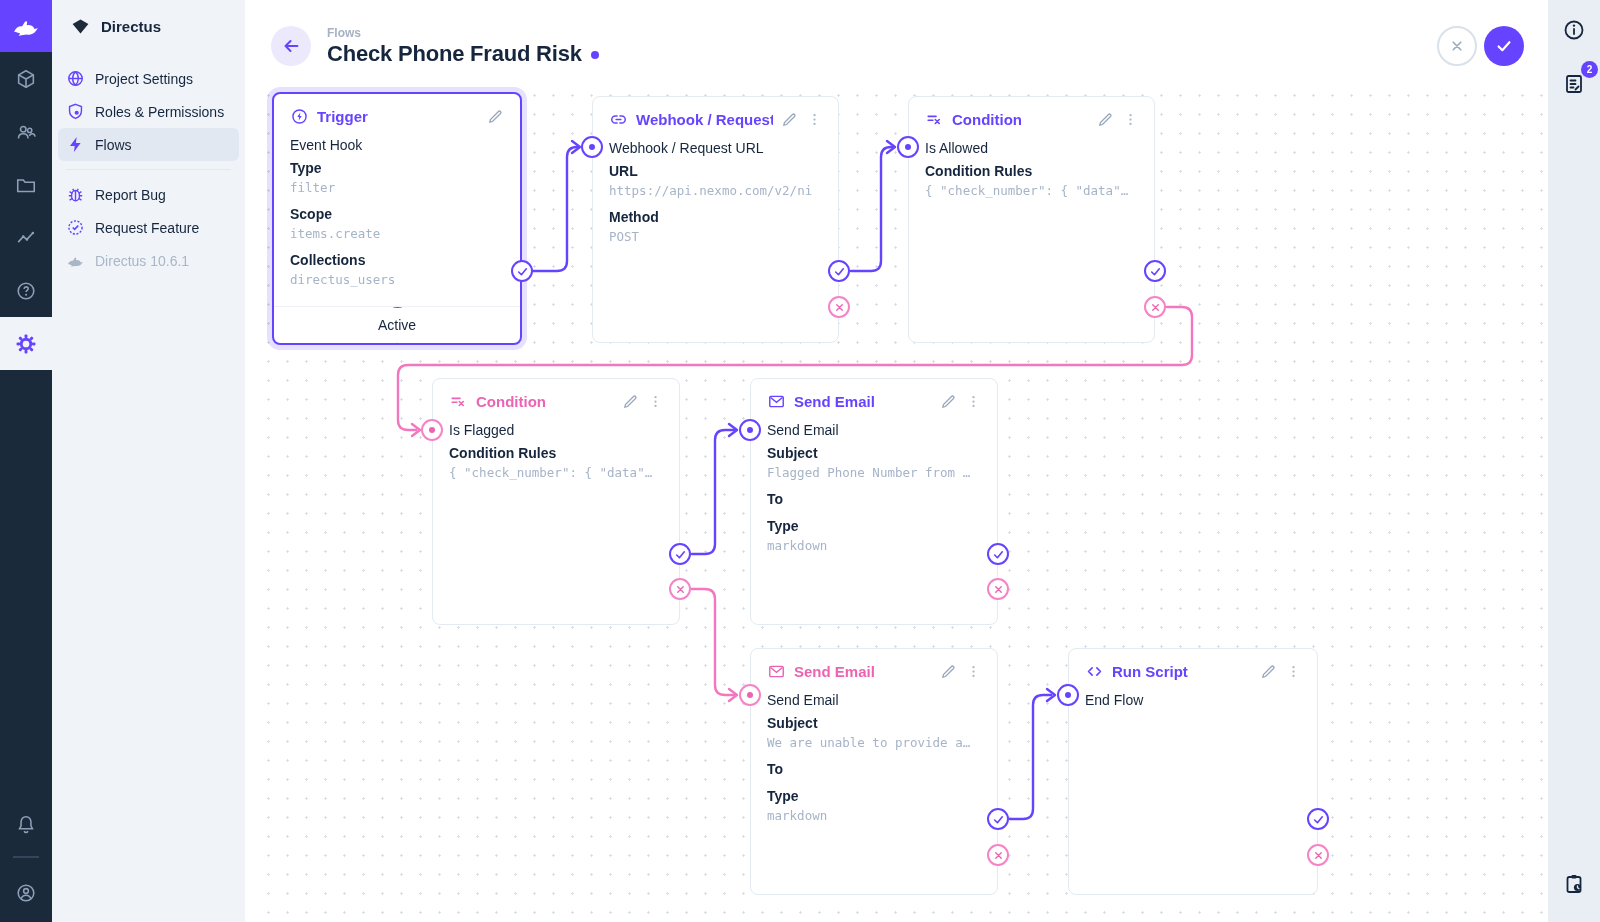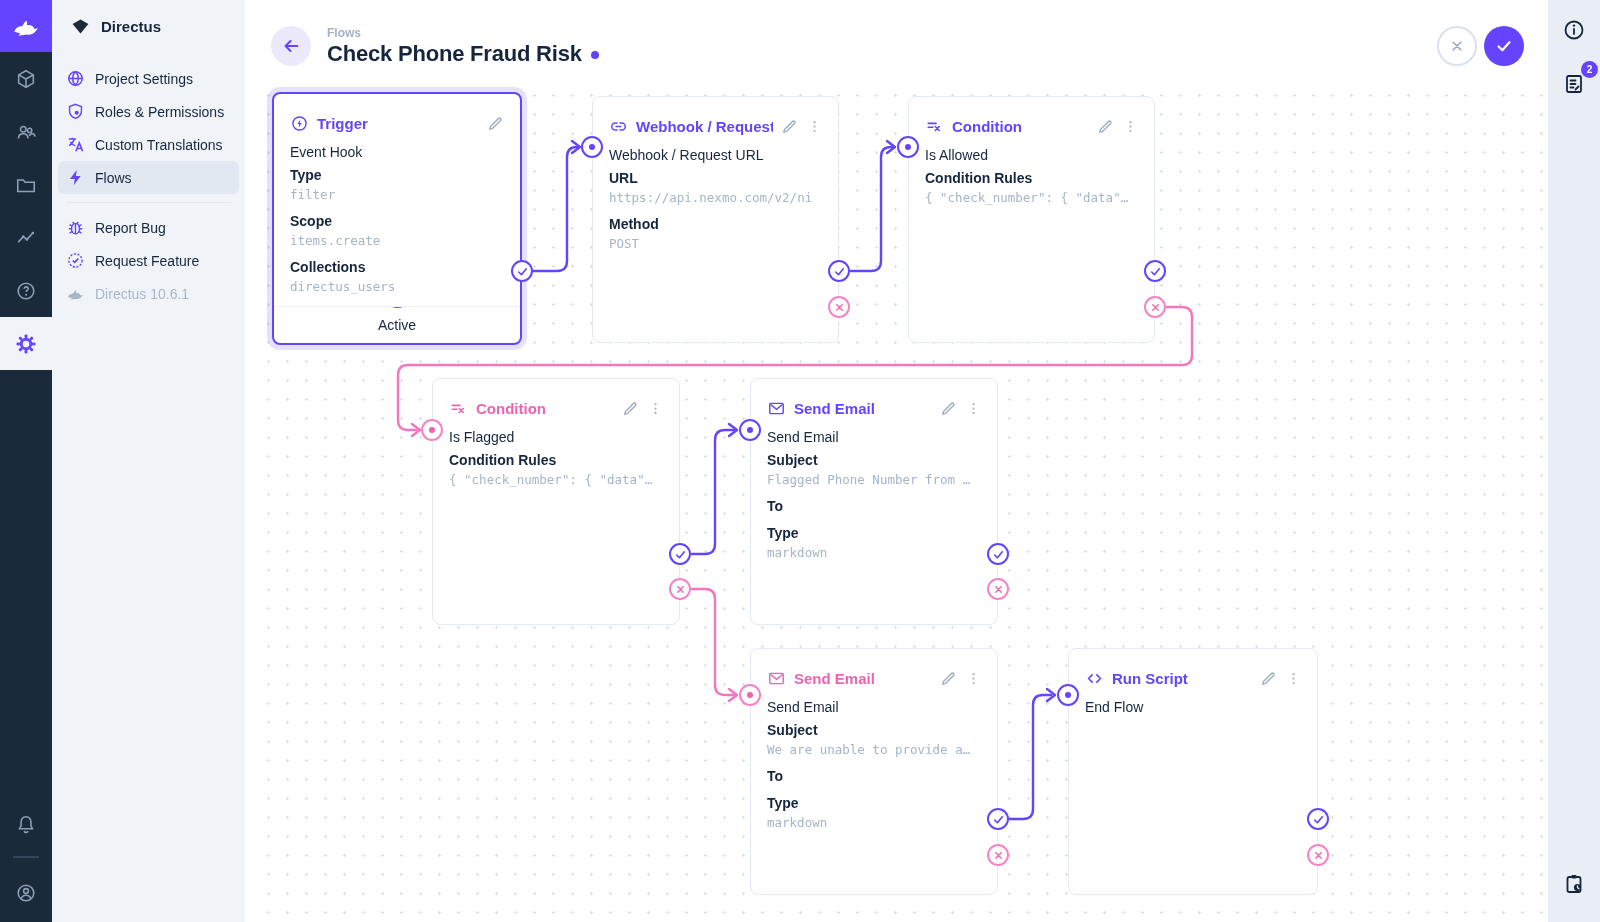--- a/index.html
+++ b/index.html
@@ -48,21 +48,21 @@
   .circle-btn { width:40px; height:40px; border-radius:50%; display:flex; align-items:center; justify-content:center; cursor:pointer; }
   .circle-btn.ghost { background:#fff; border:2px solid #D9E1EA; }
   .circle-btn.primary { background:#6644FF; }
 
   .canvas-dots { position:absolute; left:14px; top:86px; right:0; bottom:0;
     background-image:radial-gradient(circle, #D9DFE8 1.1px, transparent 1.4px);
     background-size:19px 19px; z-index:0; }
   .lines-layer { position:absolute; inset:0; z-index:1; pointer-events:none; }
 
   
-  .node { position:absolute; background:#fff; border:1px solid #E4EAF1; border-radius:8px; padding:20px 16px; z-index:2; }
+  .node { position:absolute; background:#fff; border:1px solid #E4EAF1; border-radius:8px; padding:13px 16px; z-index:2; }
   .node.selected { border:2px solid #6644FF; box-shadow:0 0 0 5px rgba(102,68,255,0.16); }
   .node-header { display:flex; align-items:center; gap:8px; margin-bottom:9px; }
   .n-title { font-weight:700; font-size:15px; color:#6644FF; flex:1; white-space:nowrap; overflow:hidden; }
   .node.pinkhead .n-title { color:#EC63B2; }
   .h-act { display:flex; align-items:center; gap:9px; }
   .h-act svg { cursor:pointer; }
   .row-plain { font-size:14px; color:#16263E; line-height:20px; margin-bottom:3px; }
   .grp { margin-bottom:7px; }
   .lbl { font-size:14px; font-weight:700; color:#16263E; line-height:20px; }
   .val { font-family:"DejaVu Sans Mono", monospace; font-size:12.5px; color:#A6B4C8; line-height:19px; white-space:nowrap; overflow:hidden; }
@@ -172,29 +172,20 @@
         <span class="lab">Project Settings</span>
       </div>
       <div class="nav-item">
         <span class="ni">
             <svg width="19" height="19" viewBox="0 0 24 24" fill="none" stroke="#6644FF" stroke-width="1.8">
               <path d="M12 3l7.5 2.7v5.6c0 4.6-3.1 7.7-7.5 9.4-4.4-1.7-7.5-4.8-7.5-9.4V5.7Z"></path>
               <circle cx="13.5" cy="13.5" r="2.6" fill="#6644FF" stroke="none"></circle>
             </svg>
           </span>
         <span class="lab">Roles &amp; Permissions</span>
-      </div>
-      <div class="nav-item">
-        <span class="ni">
-            <svg width="19" height="19" viewBox="0 0 24 24" fill="none" stroke="#6644FF" stroke-width="1.8">
-              <path d="M3.5 5h9M8 3.5V5M10.5 5c-1 3.7-3.4 6.6-6.5 8.3M5.5 8.5c1.4 2.6 3.7 4.4 6.5 5.3"></path>
-              <path d="M12.5 20.5 16.8 10l4.2 10.5M13.9 17h5.8" stroke-width="2"></path>
-            </svg>
-          </span>
-        <span class="lab">Custom Translations</span>
       </div>
       <div class="nav-item active">
         <span class="ni">
             <svg width="19" height="19" viewBox="0 0 24 24">
               <polygon fill="#6644FF" points="13.5,2.5 5,14 11,14 10,21.5 18.5,10 12.5,10"></polygon>
             </svg>
           </span>
         <span class="lab">Flows</span>
       </div>
       <div class="nav-divider"></div>

